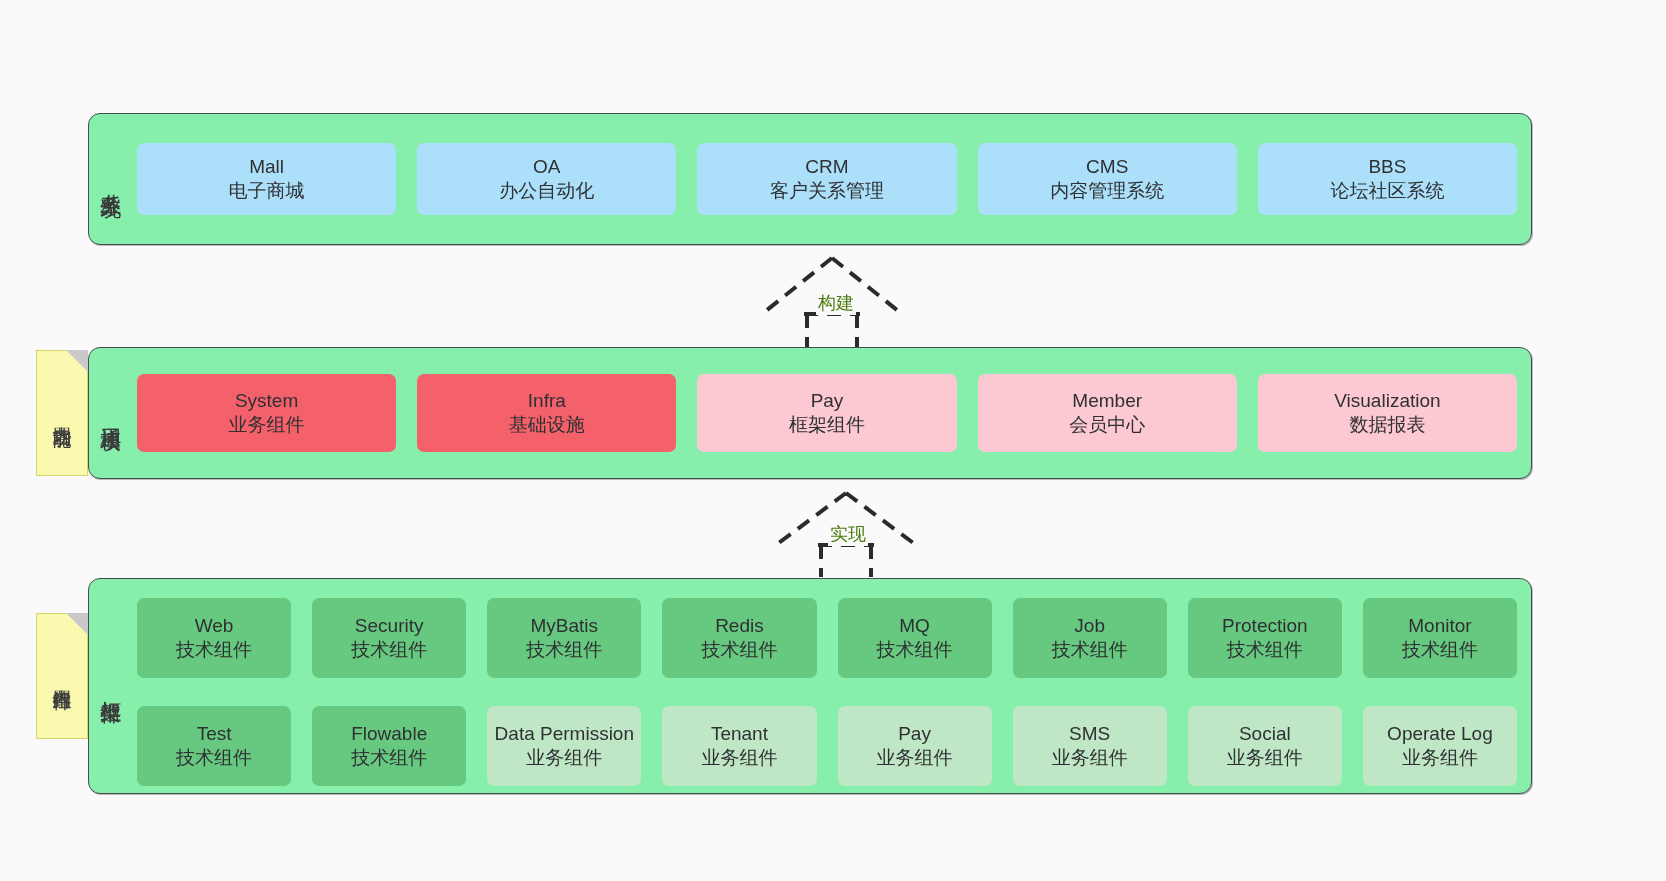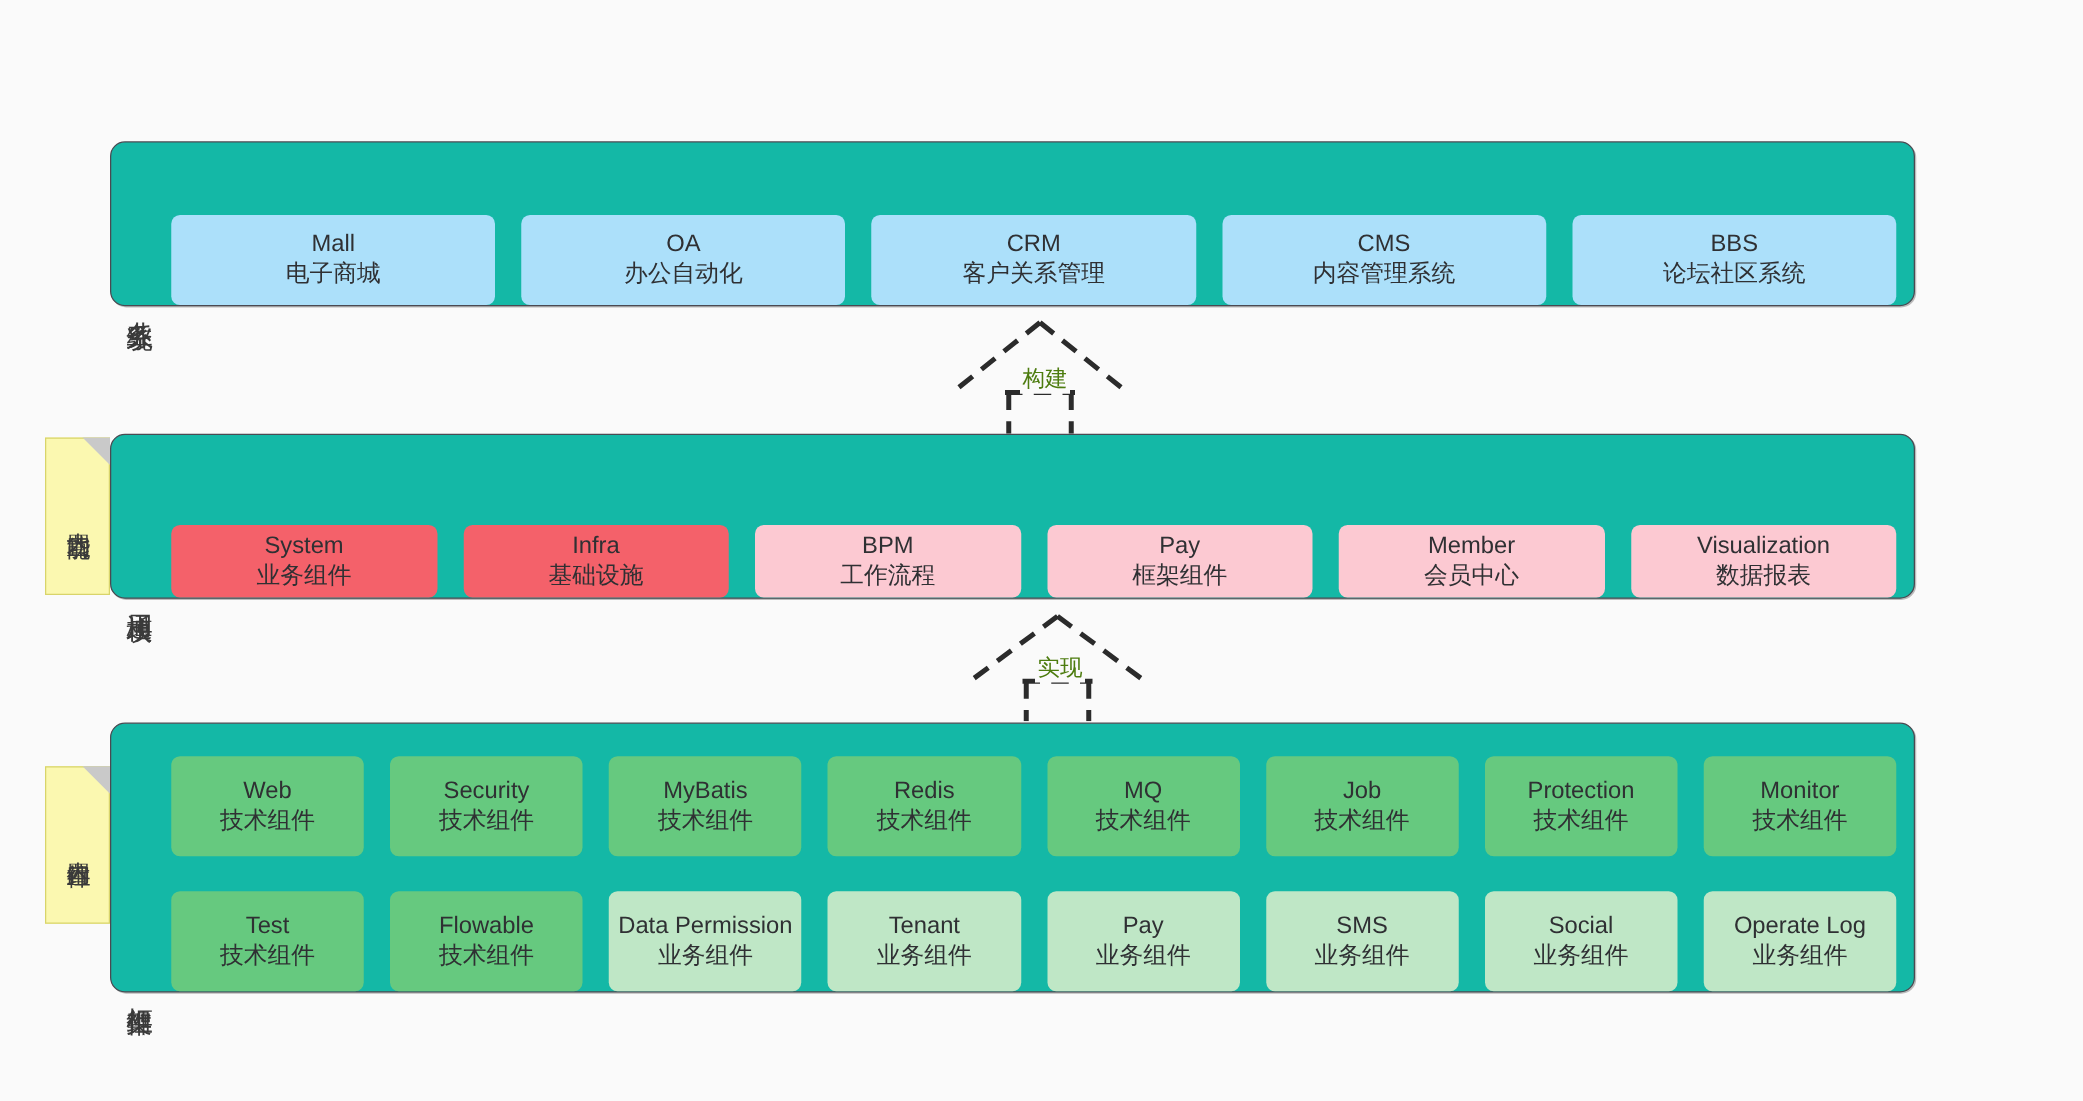--- a/index.html
+++ b/index.html
@@ -16,26 +16,26 @@
     position: relative;
   }
   #canvas {
     position: absolute;
     inset: 0;
   }
 
   
   .layer {
     position: absolute;
-    background: #14b8a6;
+    background: #86efac;
     border: 1.6px solid #4a4a52;
     border-radius: 12px;
     box-sizing: border-box;
     display: flex;
-    align-items: flex-end;
+    align-items: center;
     box-shadow: 1px 1px 0 rgba(0,0,0,0.25);
   }
   .layer-title {
     flex: 0 0 auto;
     width: 44px;
     display: flex;
     align-items: center;
     justify-content: center;
     font-size: 21px;
     line-height: 1.12;
@@ -81,21 +81,21 @@
   .c-red        { background: #f4616a; }
   .c-pink       { background: #fcc9d2; }
   .c-green      { background: #66c97f; }
   .c-greenlight { background: #bfe7c6; }
 
   
   #layer-business { left: 88px;  top: 113px; width: 1444px; height: 132px; }
   #layer-business .card { height: 72px; }
 
   #layer-common   { left: 88px;  top: 347px; width: 1444px; height: 132px; }
-  #layer-common .card { height: 58px; }
+  #layer-common .card { height: 78px; }
 
   #layer-framework{ left: 88px;  top: 578px; width: 1444px; height: 216px; }
   #layer-framework .card { height: 80px; margin-top: 12px; }
 
   
   .note {
     position: absolute;
     width: 52px;
     background: #fbf8b0;
     border: 1px solid #d8d46a;
@@ -187,24 +187,20 @@
       <div class="row">
         <div class="card c-red">
           <div>System</div>
           <div class="sub">业务组件</div>
         </div>
         <div class="card c-red">
           <div>Infra</div>
           <div class="sub">基础设施</div>
         </div>
         <div class="card c-pink">
-          <div>BPM</div>
-          <div class="sub">工作流程</div>
-        </div>
-        <div class="card c-pink">
           <div>Pay</div>
           <div class="sub">框架组件</div>
         </div>
         <div class="card c-pink">
           <div>Member</div>
           <div class="sub">会员中心</div>
         </div>
         <div class="card c-pink">
           <div>Visualization</div>
           <div class="sub">数据报表</div>

